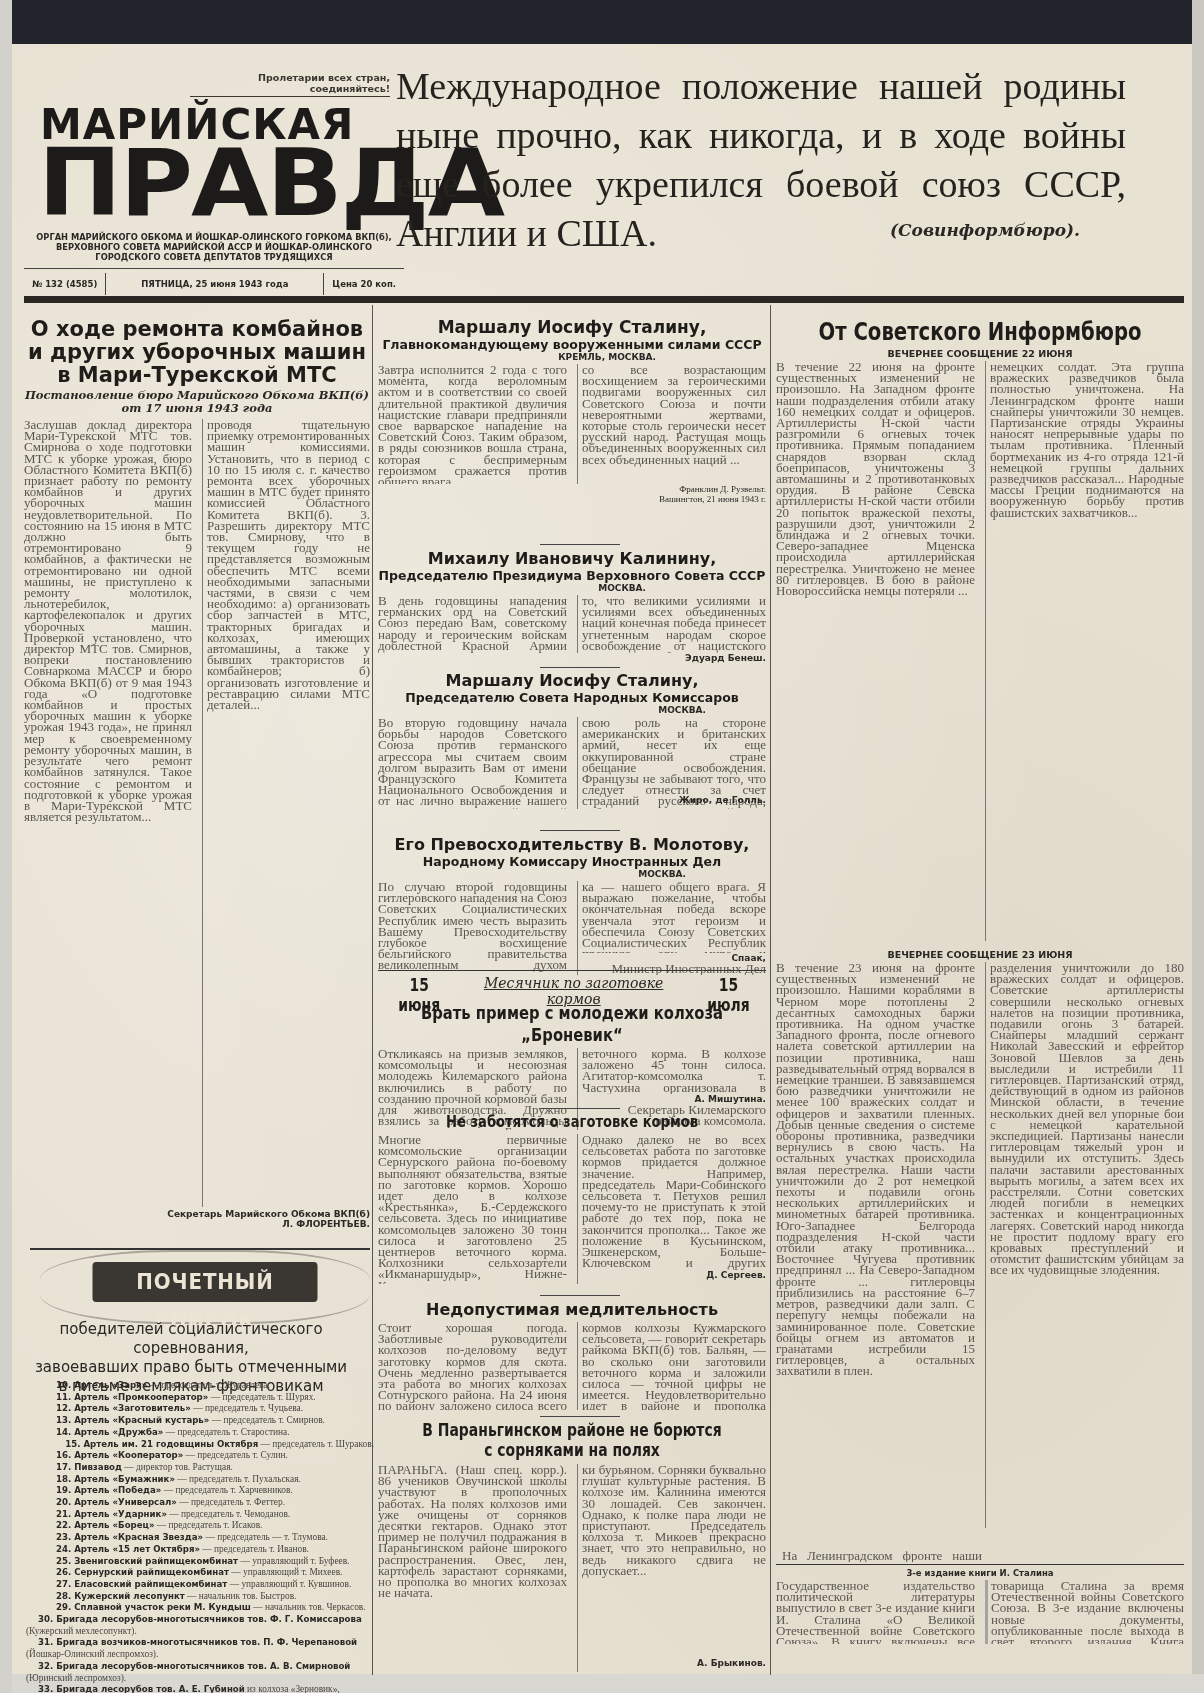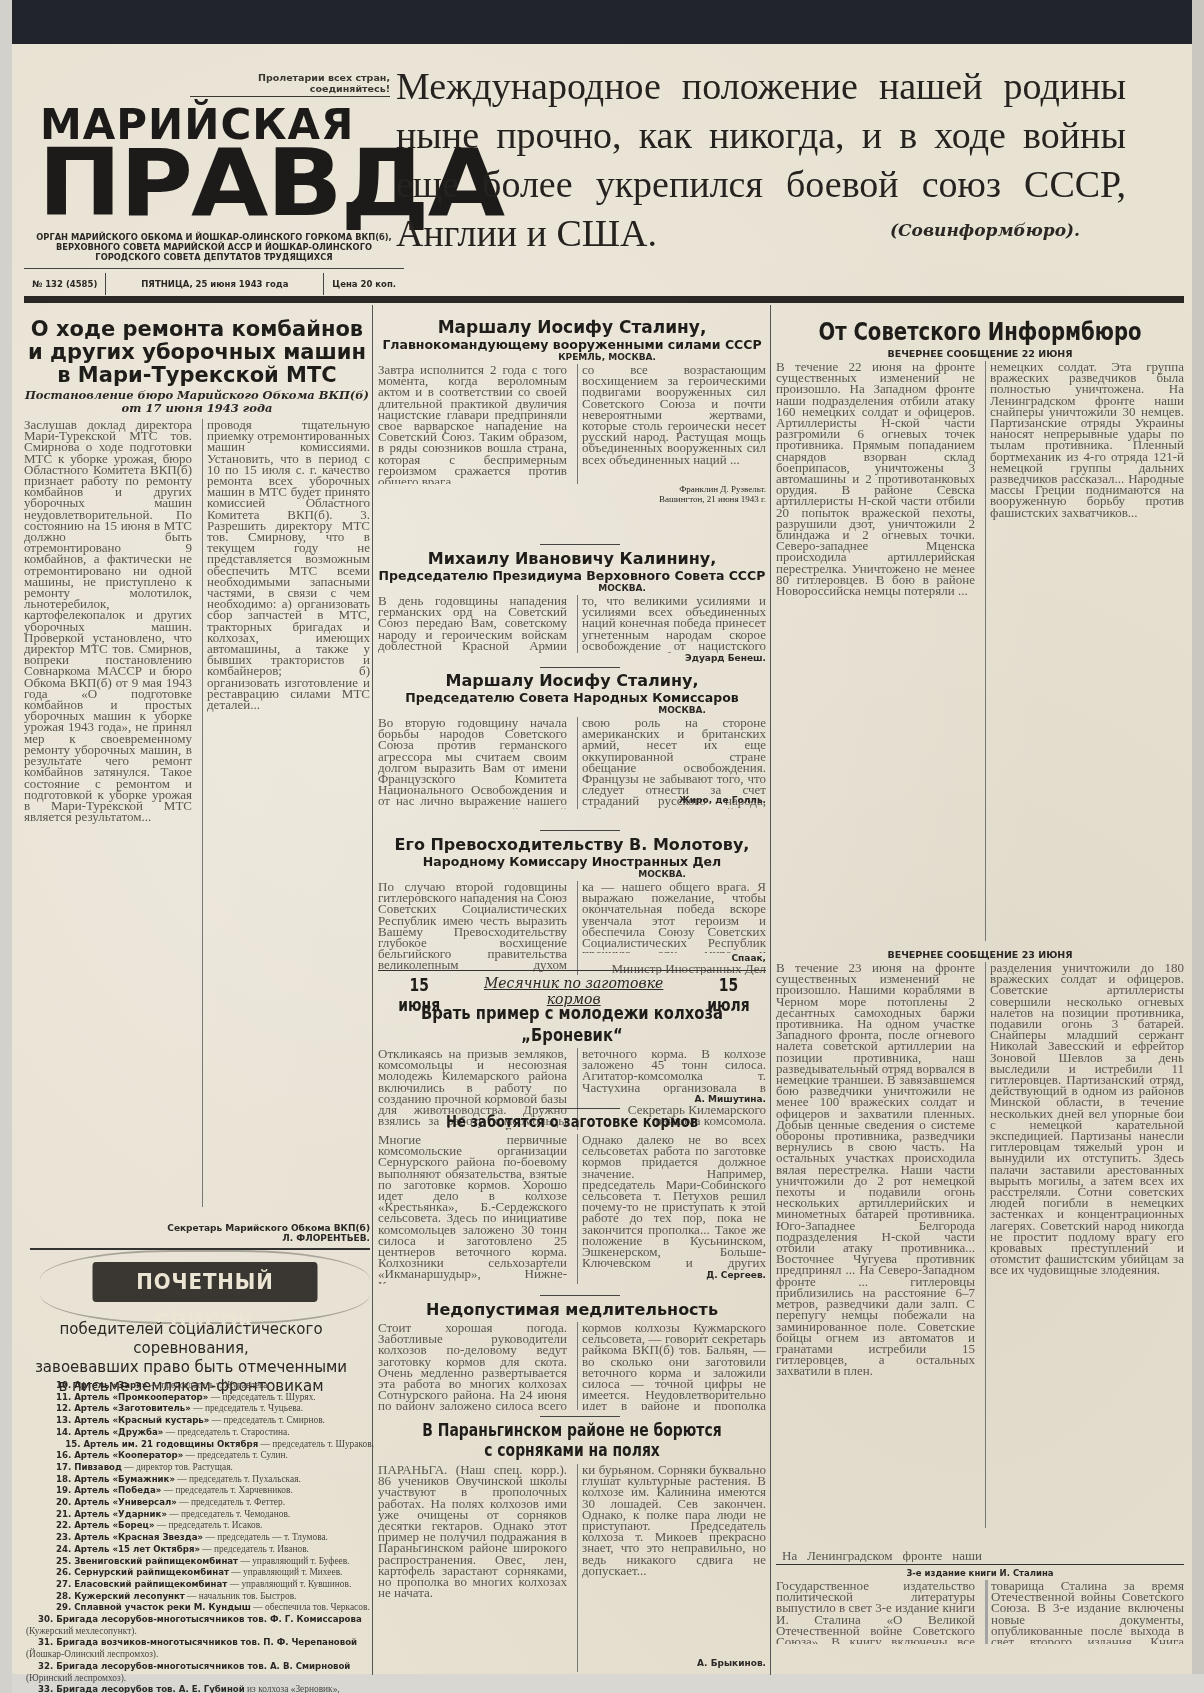--- a/index.html
+++ b/index.html
@@ -75,21 +75,21 @@
     <div>в Мари-Турекской МТС</div>
   </div>
   <div class="ital" style="font-size:11.5px;line-height:13px;margin-top:2px">
     <div>Постановление бюро Марийского Обкома ВКП(б)</div>
     <div>от 17 июня 1943 года</div>
   </div>
   <div class="cols2" style="margin-top:4px;height:788px">
     <div class="body" style="height:788px">Заслушав доклад директора Мари-Турекской МТС тов. Смирнова о ходе подготовки МТС к уборке урожая, бюро Областного Комитета ВКП(б) признает работу по ремонту комбайнов и других уборочных машин неудовлетворительной. По состоянию на 15 июня в МТС должно быть отремонтировано 9 комбайнов, а фактически не отремонтировано ни одной машины, не приступлено к ремонту молотилок, льнотеребилок, картофелекопалок и других уборочных машин. Проверкой установлено, что директор МТС тов. Смирнов, вопреки постановлению Совнаркома МАССР и бюро Обкома ВКП(б) от 9 мая 1943 года «О подготовке комбайнов и простых уборочных машин к уборке урожая 1943 года», не принял мер к своевременному ремонту уборочных машин, в результате чего ремонт комбайнов затянулся. Такое состояние с ремонтом и подготовкой к уборке урожая в Мари-Турекской МТС является результатом...</div>
     <div class="body" style="height:788px;border-left:1px solid #777;padding-left:4px">проводя тщательную приемку отремонтированных машин комиссиями. Установить, что в период с 10 по 15 июля с. г. качество ремонта всех уборочных машин в МТС будет принято комиссией Областного Комитета ВКП(б). 3. Разрешить директору МТС тов. Смирнову, что в текущем году не представляется возможным обеспечить МТС всеми необходимыми запасными частями, в связи с чем необходимо: а) организовать сбор запчастей в МТС, тракторных бригадах и колхозах, имеющих автомашины, а также у бывших трактористов и комбайнеров; б) организовать изготовление и реставрацию силами МТС деталей...</div>
   </div>
-  <div class="sig" style="margin-top:16px">Секретарь Марийского Обкома ВКП(б)</div>
+  <div class="sig" style="margin-top:2px">Секретарь Марийского Обкома ВКП(б)</div>
   <div class="sig">Л. ФЛОРЕНТЬЕВ.</div>
 </div>
 
 <div class="abs hrule" style="left:30px;top:1248px;width:340px;height:2px;background:#333"></div>
 
 <div class="abs banner-leaves"></div>
 <div class="abs banner">ПОЧЕТНЫЙ СПИСОК</div>
 <div class="abs" style="left:16px;top:1320px;width:350px;font-family:'DejaVu Sans',sans-serif;font-size:15px;line-height:19px;text-align:center;color:#2a2724">
   <div>победителей социалистического соревнования,</div>
   <div>завоевавших право быть отмеченными</div>
@@ -108,21 +108,21 @@
     <div style="padding-left: 30px;"><b>19. Артель «Победа»</b><span> — председатель т. Харчевников.</span></div>
     <div style="padding-left: 30px;"><b>20. Артель «Универсал»</b><span> — председатель т. Феттер.</span></div>
     <div style="padding-left: 30px;"><b>21. Артель «Ударник»</b><span> — председатель т. Чемоданов.</span></div>
     <div style="padding-left: 30px;"><b>22. Артель «Борец»</b><span> — председатель т. Исаков.</span></div>
     <div style="padding-left: 30px;"><b>23. Артель «Красная Звезда»</b><span> — председатель — т. Тлумова.</span></div>
     <div style="padding-left: 30px;"><b>24. Артель «15 лет Октября»</b><span> — председатель т. Иванов.</span></div>
     <div style="padding-left: 30px;"><b>25. Звениговский райпищекомбинат</b><span> — управляющий т. Буфеев.</span></div>
     <div style="padding-left: 30px;"><b>26. Сернурский райпищекомбинат</b><span> — управляющий т. Михеев.</span></div>
     <div style="padding-left: 30px;"><b>27. Еласовский райпищекомбинат</b><span> — управляющий т. Кувшинов.</span></div>
     <div style="padding-left: 30px;"><b>28. Кужерский лесопункт</b><span> — начальник тов. Быстров.</span></div>
-    <div style="padding-left: 30px;"><b>29. Сплавной участок реки М. Кундыш</b><span> — обеспечила тов. Черкасов.</span></div>
+    <div style="padding-left: 30px;"><b>29. Сплавной участок реки М. Кундыш</b><span> — начальник тов. Черкасов.</span></div>
     <div style="text-indent: 12px;"><b>30. Бригада лесорубов-многотысячников тов. Ф. Г. Комиссарова</b><span> (Кужерский мехлесопункт).</span></div>
     <div style="text-indent: 12px;"><b>31. Бригада возчиков-многотысячников тов. П. Ф. Черепановой</b><span> (Йошкар-Олинский леспромхоз).</span></div>
     <div style="text-indent: 12px;"><b>32. Бригада лесорубов-многотысячников тов. А. В. Смирновой</b><span> (Юринский леспромхоз).</span></div>
     <div style="text-indent: 12px;"><b>33. Бригада лесорубов тов. А. Е. Губиной</b><span> из колхоза «Зерновик», Сернурского района.</span></div>
   </div>
 
 <div class="abs" style="left:378px;top:318px;width:388px">
   <div class="hd" style="font-size:17px;line-height:19px">Маршалу Иосифу Сталину,</div>
   <div class="hd" style="font-size:12.5px;line-height:15px">Главнокомандующему вооруженными силами СССР</div>
   <div class="sub" style="text-align:right;padding-right:110px">КРЕМЛЬ, МОСКВА.</div>

